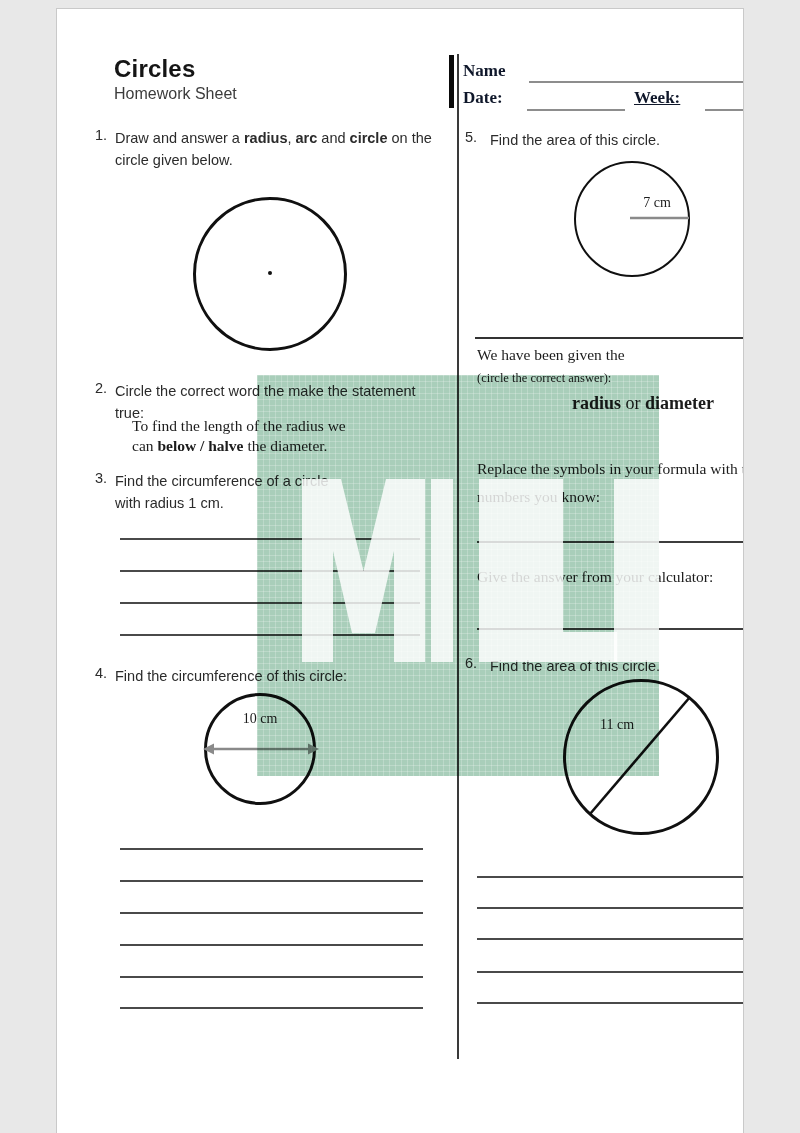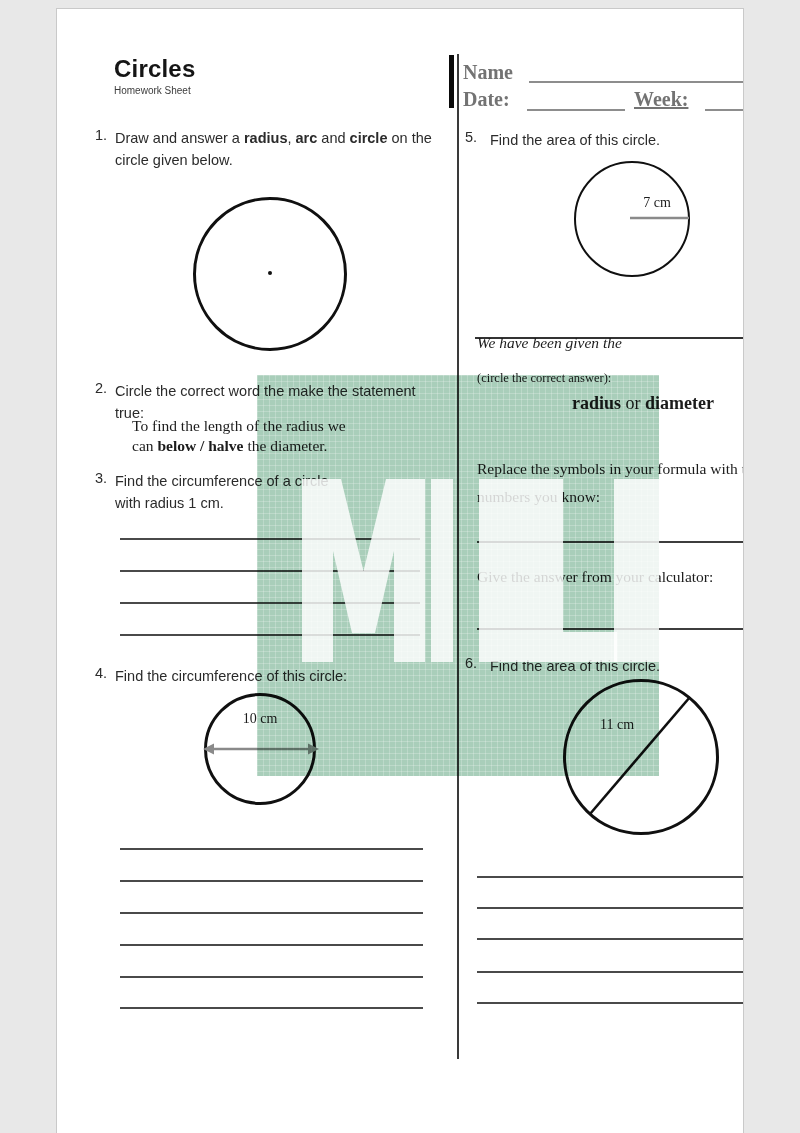--- a/index.html
+++ b/index.html
@@ -13,22 +13,22 @@
   .b{font-weight:bold;}
   .qnum{font-size:14.5px;color:#2b2b2b;}
   .qtext{font-size:14.5px;color:#2b2b2b;line-height:22px;}
   .sline{font-size:15.5px;line-height:20px;}
   .hr{position:absolute;background:#4a4a4a;height:2px;}
   .hr-light{position:absolute;background:#8d8d8d;height:1.6px;}
   .circle{position:absolute;border-radius:50%;border:3px solid #101010;box-sizing:border-box;background:transparent;}
   .divider{position:absolute;left:400px;top:45px;width:2px;height:1005px;background:#3a3a3a;}
   .headerbar{position:absolute;left:392px;top:46px;width:5px;height:53px;background:#0a0a0a;}
   .title{font-size:24px;font-weight:bold;letter-spacing:0.2px;color:#151515;}
-  .subtitle{font-size:10px;color:#3c3c3c;}
-  .hdr-serif{font-family:"Liberation Serif",serif;font-weight:bold;font-size:20px;color:#737373;}
+  .subtitle{font-size:16px;color:#3c3c3c;}
+  .hdr-serif{font-family:"Liberation Serif",serif;font-weight:bold;font-size:17px;color:#0f172a;}
   
   .wm{position:absolute;left:200px;top:366px;width:402px;height:401px;pointer-events:none;}
   .wm-green{
     position:absolute;inset:0;
     background-color:#a9ceba;
     background-image:
       repeating-linear-gradient(to right, rgba(255,255,255,0.22) 0 1px, transparent 1px 6px),
       repeating-linear-gradient(to bottom, rgba(255,255,255,0.22) 0 1px, transparent 1px 6px);
     mix-blend-mode:multiply;
   }
@@ -97,21 +97,21 @@
   <div class="hr" style="left:63px;top:998px;width:303px;"></div>
 
   <div class="abs qnum" style="left:408px;top:120px;">5.</div>
   <div class="abs qtext" style="left:433px;top:120px;width:320px;">Find the area of this circle.</div>
   <div class="circle" style="left:517px;top:152px;width:116px;height:116px;border-width:2.5px;"></div>
   <svg class="abs" style="left:570px;top:204px;" width="64" height="10">
     <line x1="3" y1="5" x2="62" y2="5" stroke="#8a8a8a" stroke-width="2.6"></line>
   </svg>
   <div class="abs serif" style="left:570px;top:186px;width:60px;text-align:center;font-size:14px;">7 cm</div>
   <div class="hr" style="left:418px;top:328px;width:334px;background:#333;"></div>
-  <div class="abs serif sline" style="left:420px;top:324px;font-style:italic;">We have been given the</div>
+  <div class="abs serif sline" style="left:420px;top:336px;">We have been given the</div>
   <div class="abs serif" style="left:420px;top:362px;font-size:12.5px;">(circle the correct answer):</div>
   <div class="abs serif" style="left:420px;top:384px;width:332px;text-align:center;font-size:18px;">
     <span class="b">radius</span><span> or </span><span class="b">diameter</span>
   </div>
   <div class="abs serif sline" style="left:420px;top:446px;width:336px;line-height:28px;">
     <span>Replace the symbols in your formula with the</span><br>
     <span>numbers you know:</span>
   </div>
   <div class="hr" style="left:420px;top:532px;width:332px;background:#3d3d3d;"></div>
   <div class="abs serif sline" style="left:420px;top:558px;">Give the answer from your calculator:</div>

